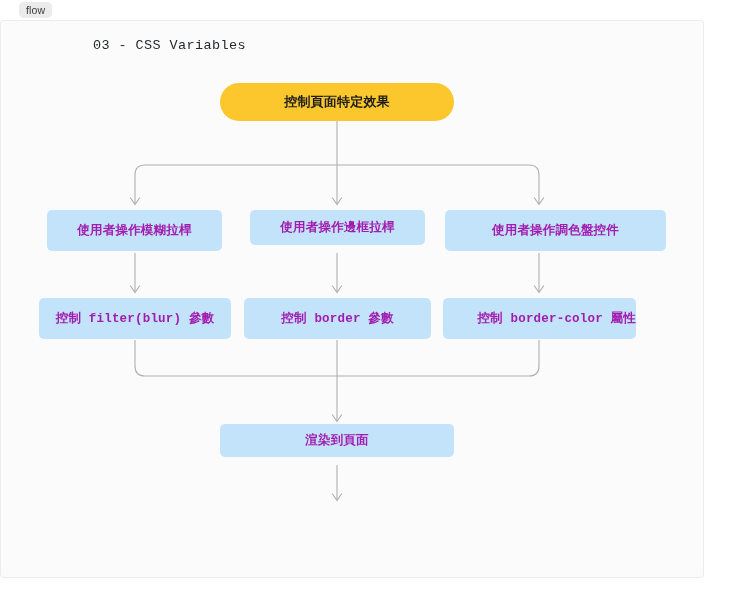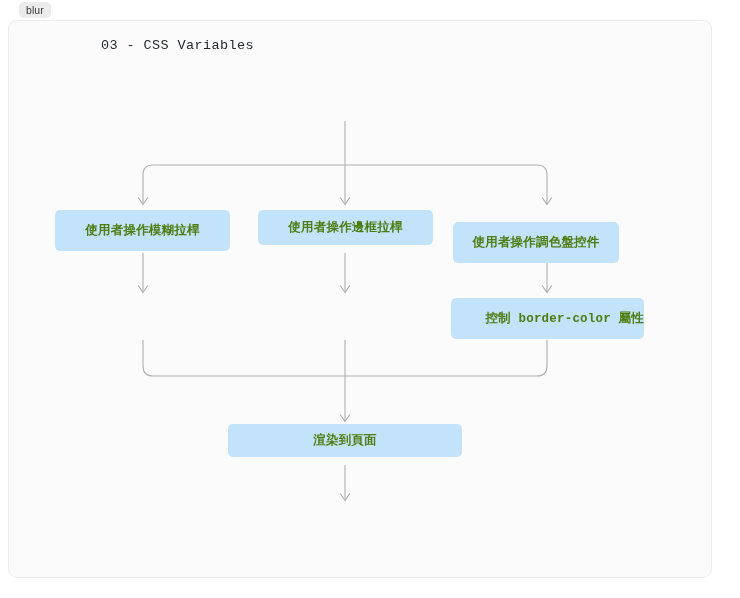--- a/index.html
+++ b/index.html
@@ -33,27 +33,27 @@
     font-size: 10.5px;
     color: #3a3a3a;
     letter-spacing: 0.1px;
     font-family: "Liberation Sans", sans-serif;
     z-index: 6;
   }
 
   
   .diagram-card {
     position: absolute;
-    left: 8px;
+    left: 0;
     top: 20px;
     width: 704px;
     height: 558px;
     background: #fbfbfb;
     border: 1px solid #ececec;
-    border-radius: 9px;
+    border-radius: 3px;
     box-sizing: border-box;
     overflow: hidden;
   }
 
   
   .diagram-title {
     position: absolute;
     left: 92px;
     top: 17px;
     font-family: "Liberation Mono", "DejaVu Sans Mono", monospace;
@@ -108,34 +108,34 @@
     font-size: 13px;
     color: #1d1d1d;
   }
   .node.process {
     background: #c3e3fb;
     border-radius: 5px;
   }
   .node.process .node-label {
     font-family: "Liberation Sans", sans-serif;
     font-size: 12.5px;
-    color: #4d7c0f;
+    color: #a21caf;
   }
   .node.process.code .node-label {
     font-family: "Liberation Mono", "DejaVu Sans Mono", monospace;
     font-size: 12.5px;
     font-weight: bold;
   }
 </style>
 </head>
 <body>
 
 <div id="root">
 
-  <div class="flow-badge">blur</div>
+  <div class="flow-badge">flow</div>
 
   <div class="diagram-card">
 
     <div class="diagram-title">03 - CSS Variables</div>
 
     <svg class="edges" viewBox="0 0 704 558" width="704" height="558">
 
       <g>
         <path class="edge-path" d="M 336 100 L 336 144"></path>
 
@@ -163,34 +163,43 @@
         <path class="edge-path" d="M 336 355 L 336 400"></path>
         <path class="edge-head" d="M 331.5 394 L 336 400.5 L 340.5 394"></path>
       </g>
 
       <g>
         <path class="edge-path" d="M 336 444 L 336 479"></path>
         <path class="edge-head" d="M 331.5 473 L 336 479.5 L 340.5 473"></path>
       </g>
     </svg>
 
+    <div class="node terminal" style="left:219px; top:62px; width:234px; height:38px;">
+      <span class="node-label">控制頁面特定效果</span>
+    </div>
 
     <div class="node process" style="left:46px; top:189px; width:175px; height:41px;">
       <span class="node-label">使用者操作模糊拉桿</span>
     </div>
 
     <div class="node process" style="left:249px; top:189px; width:175px; height:35px;">
       <span class="node-label">使用者操作邊框拉桿</span>
     </div>
 
-    <div class="node process" style="left:444px; top:189px; width:166px; height:41px;margin-top:12px;">
+    <div class="node process" style="left:444px; top:189px; width:221px; height:41px;">
       <span class="node-label">使用者操作調色盤控件</span>
     </div>
 
-
+    <div class="node process code" style="left:38px; top:277px; width:192px; height:41px;">
+      <span class="node-label">控制 filter(blur) 參數</span>
+    </div>
+
+    <div class="node process code" style="left:243px; top:277px; width:187px; height:41px;">
+      <span class="node-label">控制 border 參數</span>
+    </div>
 
     <div class="node process code" style="left:442px; top:277px; width:193px; height:41px;justify-content:flex-end;">
       <span class="node-label">控制 border-color 屬性</span>
     </div>
 
     <div class="node process" style="left:219px; top:403px; width:234px; height:33px;">
       <span class="node-label">渲染到頁面</span>
     </div>
 
 

